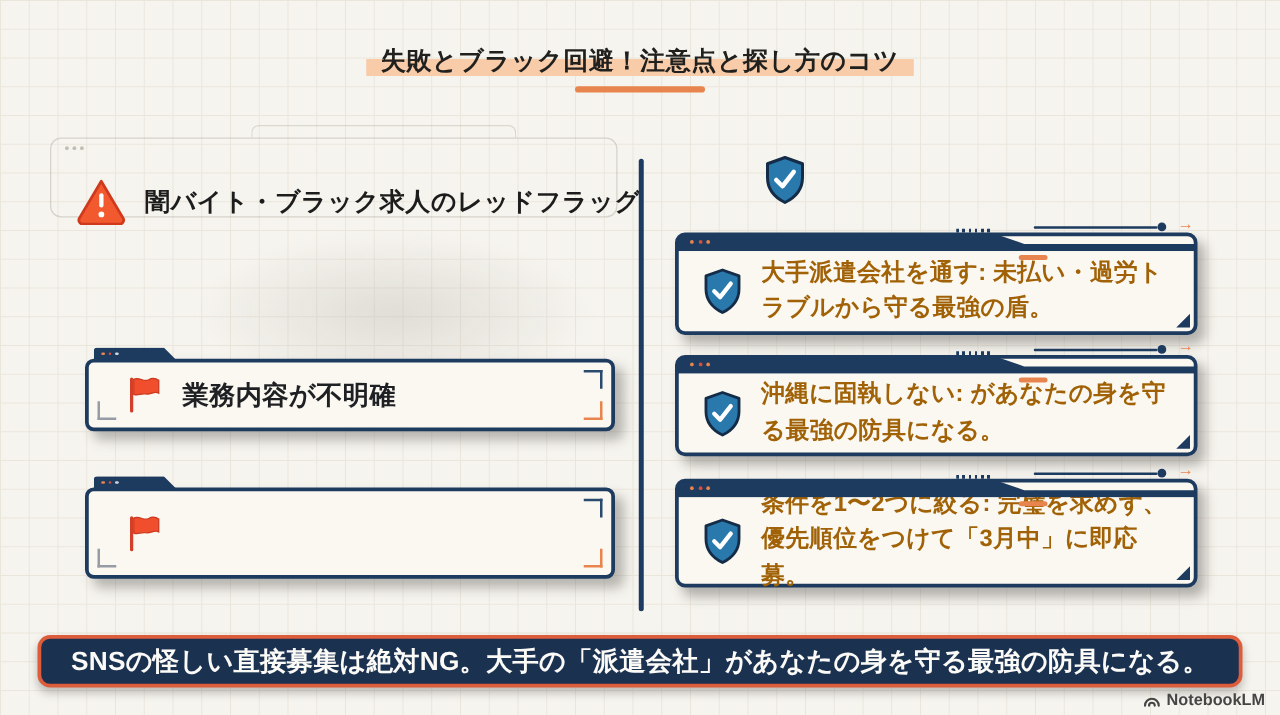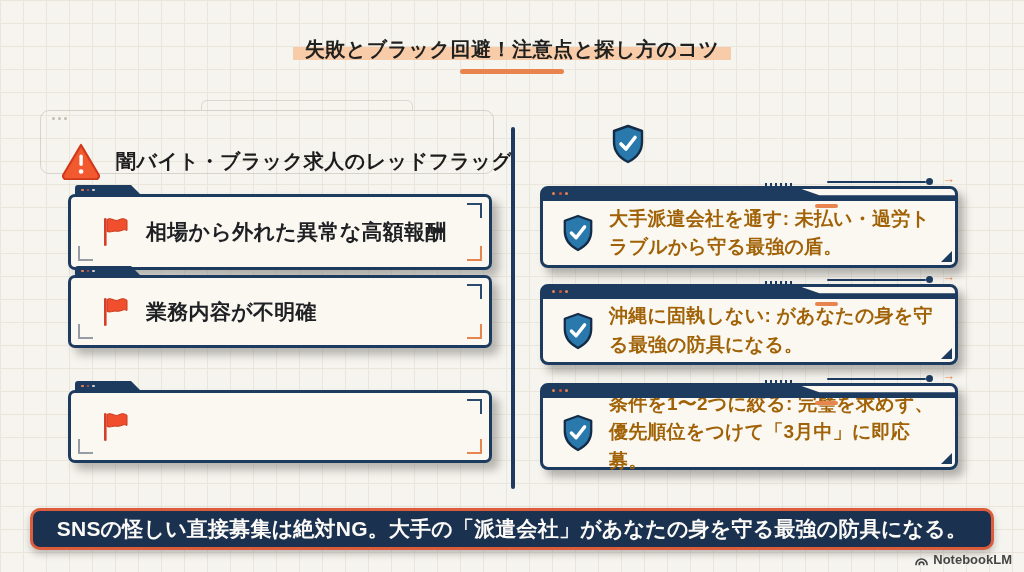--- a/index.html
+++ b/index.html
@@ -51,21 +51,21 @@
   .ltab i{width:2.5px;height:2.5px;border-radius:50%;}
   .ltab i:nth-child(1){background:#e8854e;}
   .ltab i:nth-child(2){background:#d8503a;}
   .ltab i:nth-child(3){background:#cfd5dc;}
   .corner{position:absolute;width:13px;height:13px;}
   .c-tr{top:6px;right:7px;border-top:2px solid #2a4a6e;border-right:2px solid #2a4a6e;}
   .c-bl{bottom:6px;left:7px;border-bottom:2px solid #969ca6;border-left:2px solid #969ca6;}
   .c-br{bottom:6px;right:7px;border-bottom:2px solid #e8854e;border-right:2px solid #e8854e;}
   .lcard .txt{font-size:21px;font-weight:800;color:#1f2024;letter-spacing:.3px;}
   .lcard1{top:194px;height:76px;}
-  .lcard2{top:275px;height:73px;}
+  .lcard2{top:287px;height:58px;}
   .lcard3{top:390px;height:73px;}
 
   
   .rcard{position:absolute;left:540px;width:418px;background:#faf8f1;
     border:3px solid #1d3a5f;border-radius:8px;box-sizing:border-box;
     box-shadow:6px 7px 9px rgba(95,93,88,.45);
     display:flex;align-items:center;gap:14px;padding:16px 12px 4px 18px;}
   .rcard .cap{position:absolute;top:-1px;left:-1px;right:-1px;height:13px;background:#1d3a5f;
     border-radius:5px 5px 0 0;
     clip-path:polygon(0 0,62% 0,67% 55%,100% 55%,100% 100%,0 100%);}
@@ -133,37 +133,20 @@
     <span>
       <svg width="36" height="40" viewBox="0 0 36 40">
         <path d="M18 2 L32 7 V18 C32 27.5 26.5 33.8 18 38 C9.5 33.8 4 27.5 4 18 V7 Z" fill="#2979ad" stroke="#142c47" stroke-width="2.4" stroke-linejoin="round"></path>
         <polyline points="11,20 16,25 25,13.5" fill="none" stroke="#ffffff" stroke-width="3.6" stroke-linecap="round" stroke-linejoin="round"></polyline>
       </svg>
     </span>
   </div>
 
   <div class="divider"></div>
 
-  <div class="lcard lcard1">
-    <span class="ltab">
-        <i></i>
-        <i></i>
-        <i></i>
-      </span>
-    <span class="corner c-tr"></span>
-    <span class="corner c-bl"></span>
-    <span class="corner c-br"></span>
-    <span>
-      <svg width="27" height="32" viewBox="0 0 27 32">
-        <rect x="3" y="2" width="2.6" height="28" rx="1.3" fill="#d43f2a"></rect>
-        <path d="M6 3.5 C10 .8 14 6.2 18 3.8 C21 2 23.5 2.6 26 4.2 L26 14.5 C22.5 12.2 20 16 15.5 15.2 C11.5 14.5 9.5 17 6 15.5 Z" fill="#f04e2c" stroke="#c93a1e" stroke-width="1"></path>
-      </svg>
-    </span>
-    <span class="txt">相場から外れた異常な高額報酬</span>
-  </div>
 
   <div class="lcard lcard2">
     <span class="ltab">
         <i></i>
         <i></i>
         <i></i>
       </span>
     <span class="corner c-tr"></span>
     <span class="corner c-bl"></span>
     <span class="corner c-br"></span>

